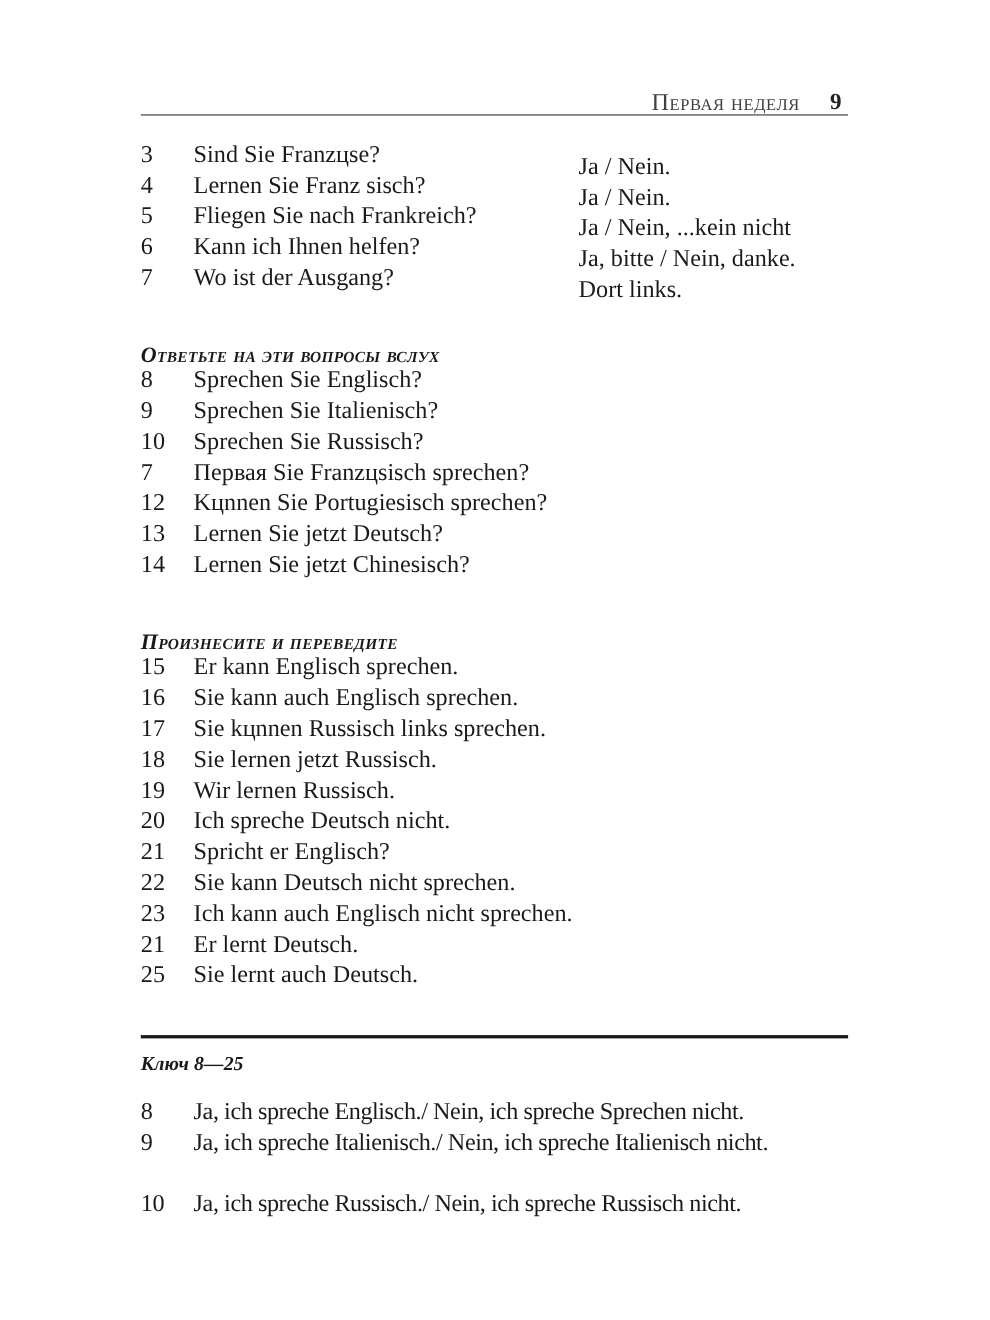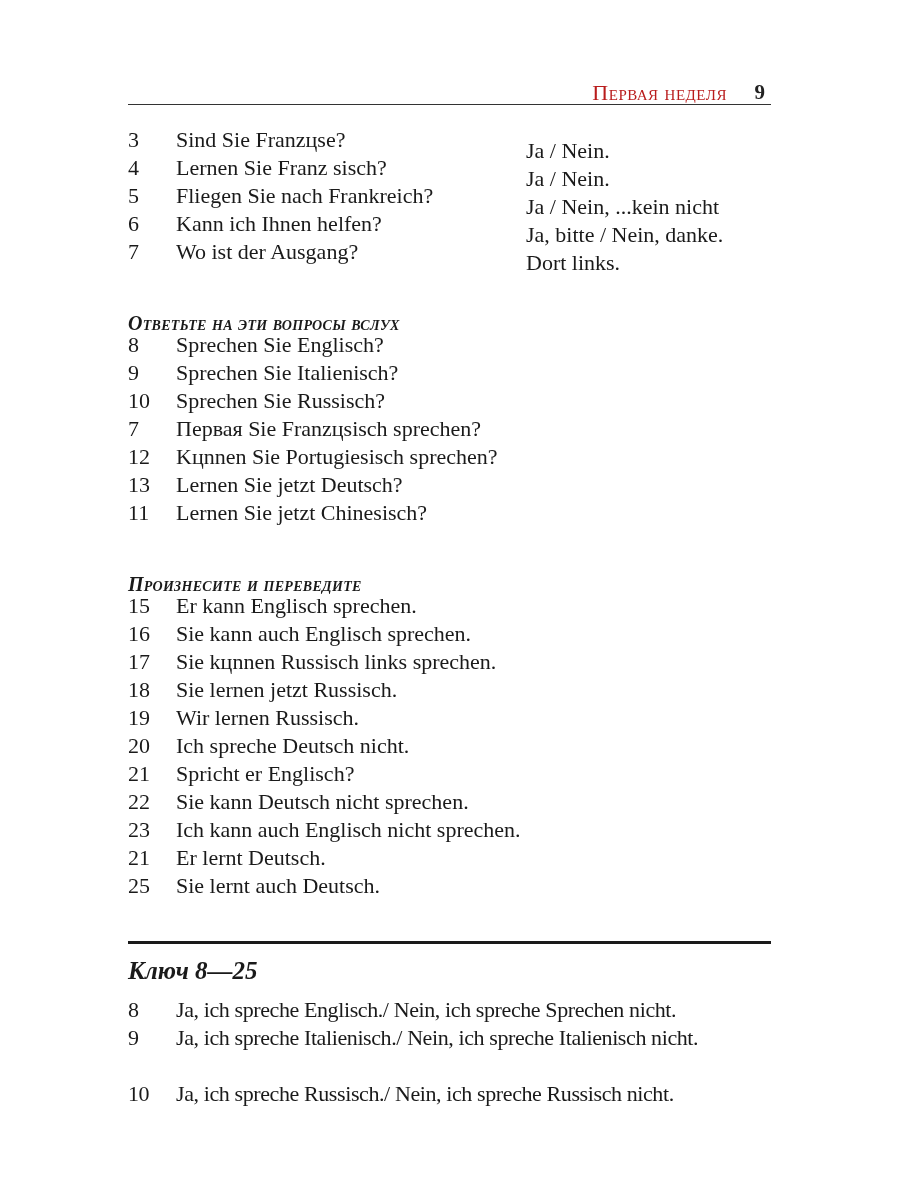--- a/index.html
+++ b/index.html
@@ -1,31 +1,31 @@
 <!DOCTYPE html>
 <html><head>
 <meta charset="utf-8">
 <style>
   html, body { margin: 0; padding: 0; background: #ffffff; }
   body { width: 900px; height: 1200px; position: relative; overflow: hidden;
          font-family: "Liberation Serif", "DejaVu Serif", serif; color: #1a1a1a; }
   .header { position: absolute; left: 128px; top: 78px; width: 643px; height: 26px;
             border-bottom: 1.5px solid #333; }
   .header-title { position: absolute; right: 44px; top: 2px; font-size: 22px;
-                  font-variant: small-caps; letter-spacing: 0.5px; color: #b91c1c; }
+                  font-variant: small-caps; letter-spacing: 0.5px; color: #404040; }
   .header-page { position: absolute; right: 6px; top: 2px; font-size: 21px; font-weight: bold; color: #222; }
   .row { position: absolute; left: 128px; font-size: 22px; line-height: 28px; white-space: nowrap; }
   .num { position: absolute; left: 0; width: 40px; }
   .txt { position: absolute; left: 48px; }
   .ans { position: absolute; left: 398px; margin-top: 11px; }
   .heading { position: absolute; left: 128px; font-size: 20px; font-weight: bold;
              font-style: italic; font-variant: small-caps; letter-spacing: 0.3px; color: #1a1a1a; margin-top: 16px; }
   .rule { position: absolute; left: 128px; top: 941px; width: 643px; height: 0;
           border-top: 3px solid #1a1a1a; }
-  .key-title { position: absolute; left: 128px; top: 957px; font-size: 25px;
+  .key-title { position: absolute; left: 128px; top: 957px; font-size: 18px;
                font-style: italic; font-weight: bold; }
   .key-row { position: absolute; left: 128px; font-size: 22px; line-height: 28px;
              letter-spacing: -0.4px; }
   .key-row .txt { width: 600px; white-space: normal; }
 </style>
 </head>
 <body>
 
 <div class="header">
   <span class="header-title">Первая неделя</span>
@@ -77,21 +77,21 @@
 </div>
 <div class="row" style="top:443px">
   <span class="num">12</span>
   <span class="txt">Kцnnen Sie Portugiesisch sprechen?</span>
 </div>
 <div class="row" style="top:471px">
   <span class="num">13</span>
   <span class="txt">Lernen Sie jetzt Deutsch?</span>
 </div>
 <div class="row" style="top:499px">
-  <span class="num">11</span>
+  <span class="num">14</span>
   <span class="txt">Lernen Sie jetzt Chinesisch?</span>
 </div>
 
 <div class="heading" style="top:557px">Произнесите и переведите</div>
 <div class="row" style="top:592px">
   <span class="num">15</span>
   <span class="txt">Er kann Englisch sprechen.</span>
 </div>
 <div class="row" style="top:620px">
   <span class="num">16</span>

